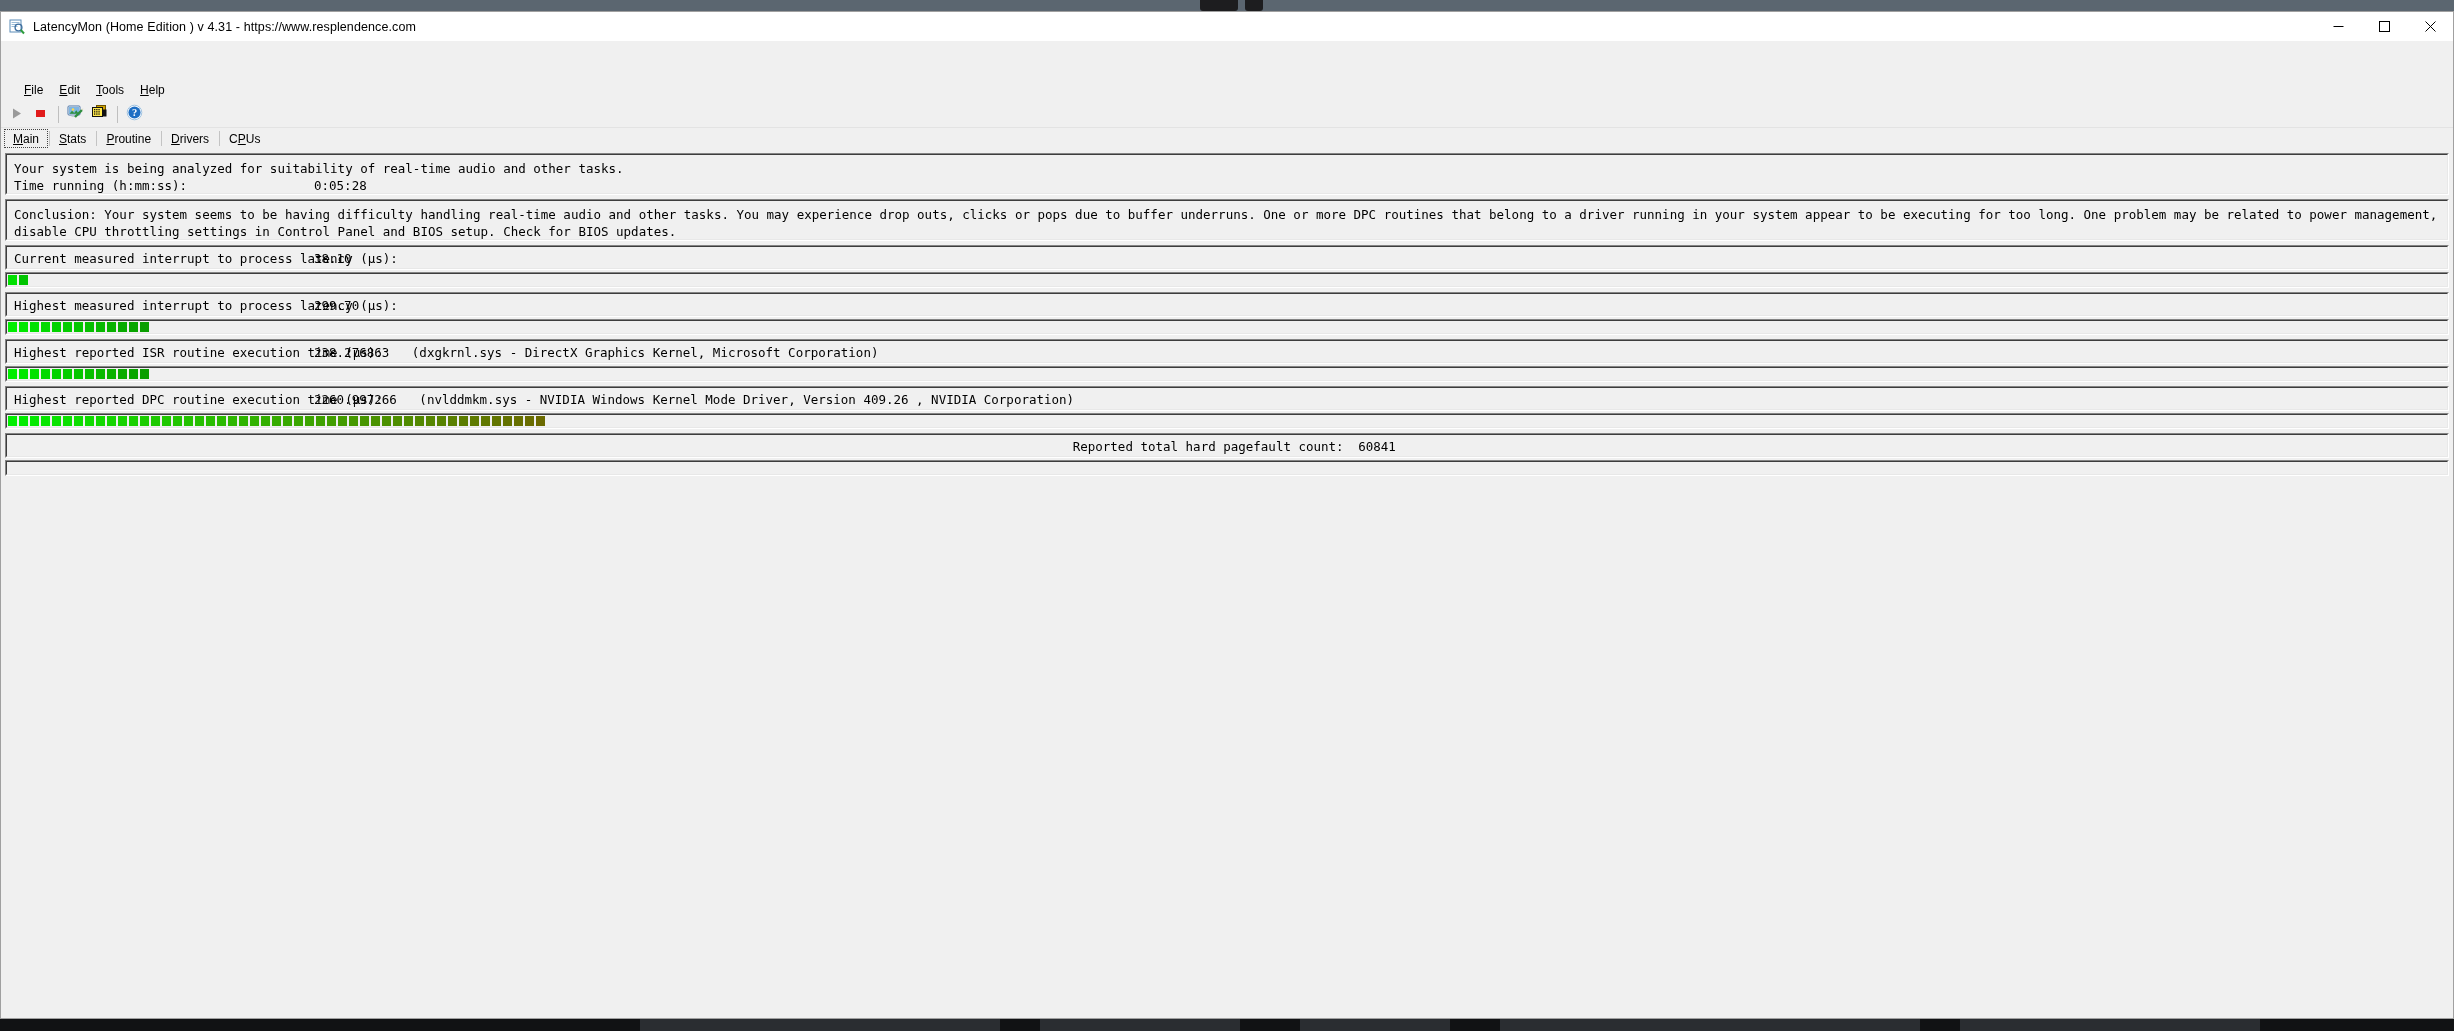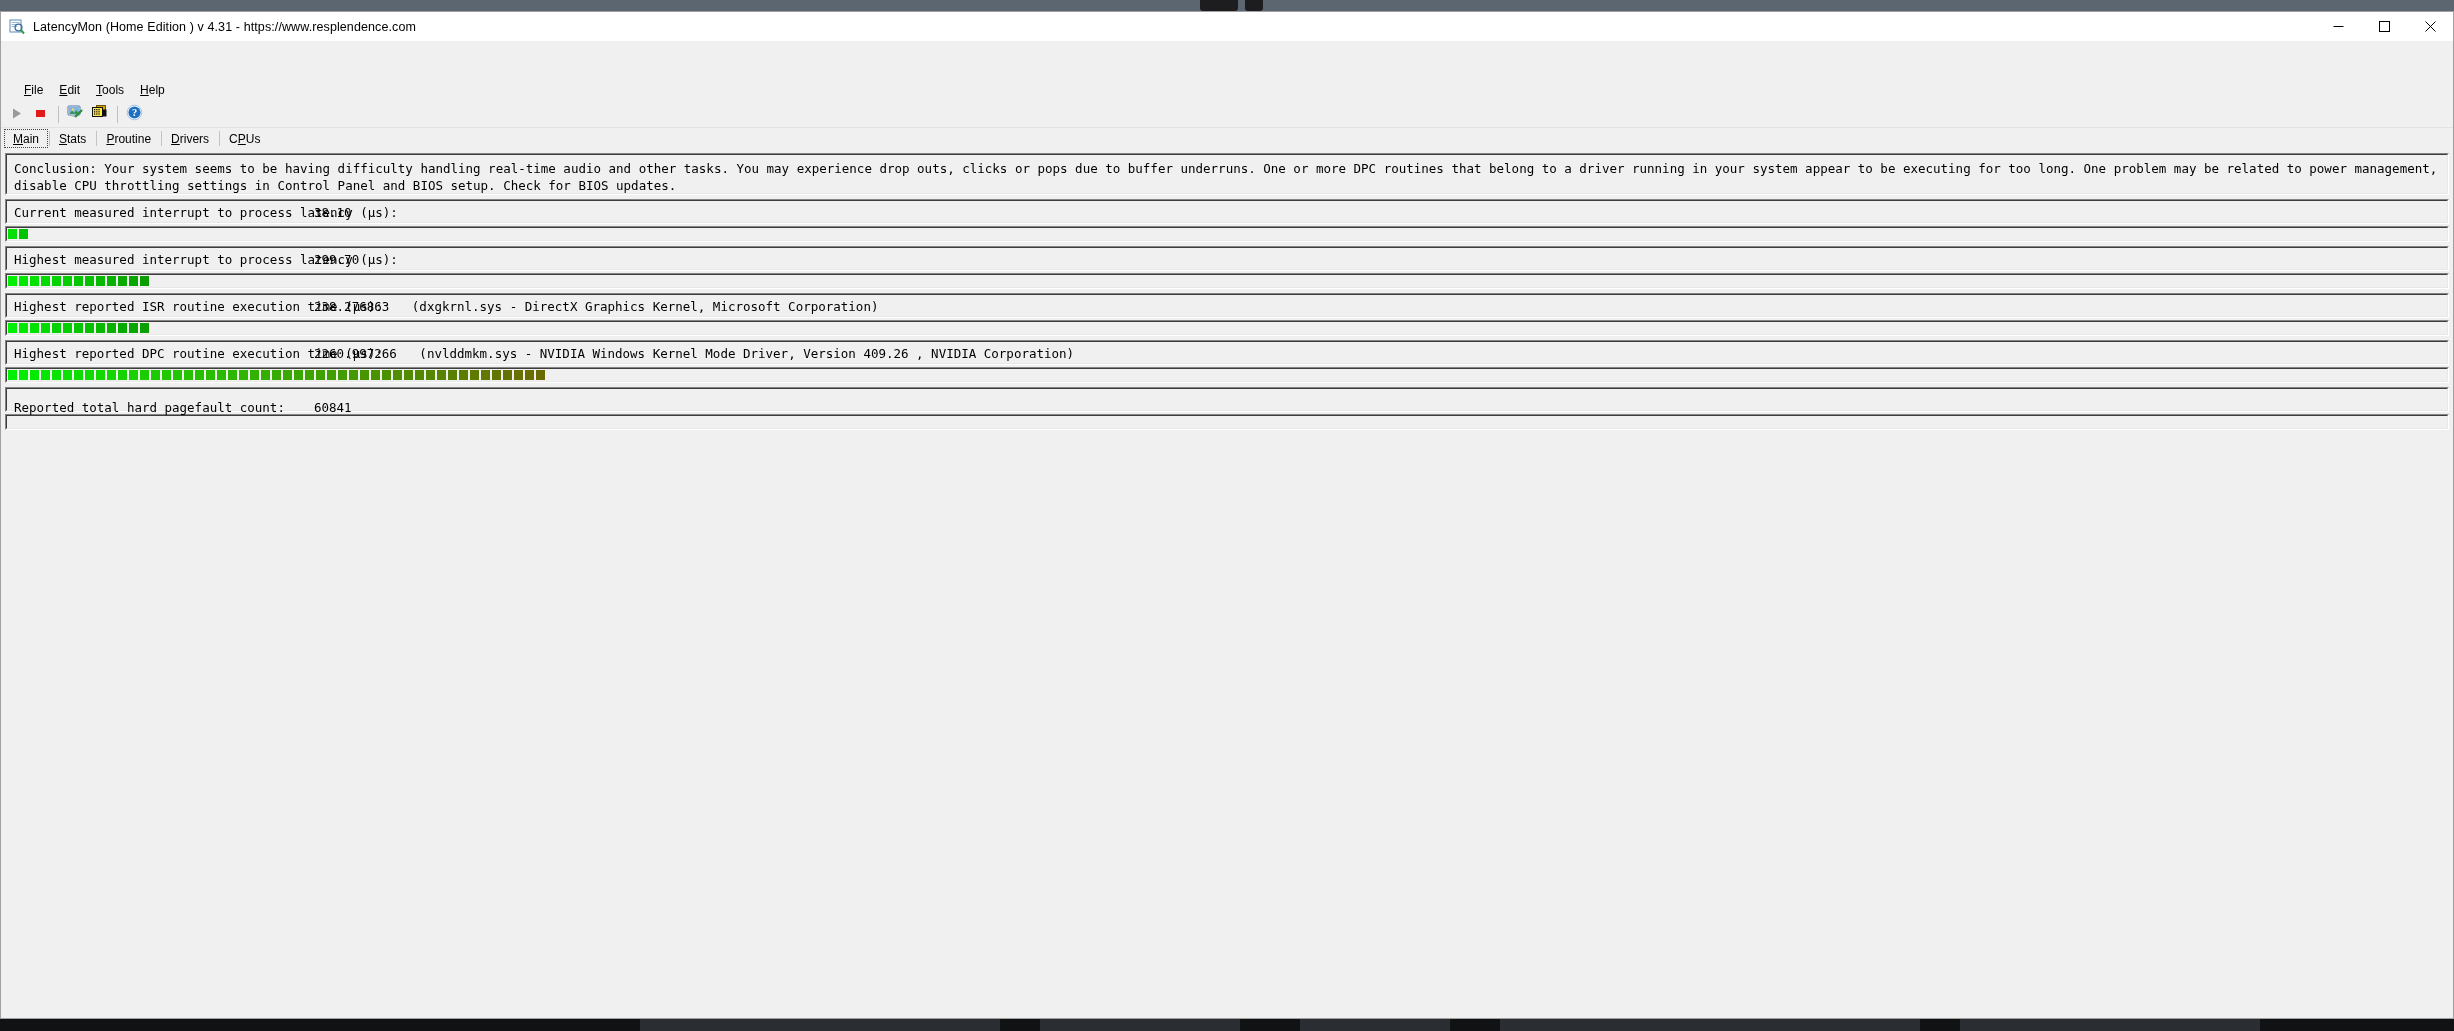--- a/index.html
+++ b/index.html
@@ -396,20 +396,26 @@
       </div>
     <div class="tab">
         <span>C</span>
         <u>P</u>
         <span>Us</span>
       </div>
   </div>
 
   <div id="client-area">
 
+    <div class="panel block" style="height:42px;">
+      <div class="panel-inner">
+        <div class="mono-row">Your system is being analyzed for suitability of real-time audio and other tasks.</div>
+        <div class="mono-row"><span class="label-col">Time running (h:mm:ss):</span><span class="value-col">0:05:28</span></div>
+      </div>
+    </div>
 
     <div class="panel block" style="height:42px;">
       <div class="panel-inner">
         <div class="wrap-row">Conclusion: Your system seems to be having difficulty handling real-time audio and other tasks. You may experience drop outs, clicks or pops due to buffer underruns. One or more DPC routines that belong to a driver running in your system appear to be executing for too long. One problem may be related to power management, disable CPU throttling settings in Control Panel and BIOS setup. Check for BIOS updates.</div>
       </div>
     </div>
 
     <div id="metrics-host">
         <div class="block">
           <div class="panel" style="height: 25px;">
@@ -535,21 +541,21 @@
                 <div class="seg" style="background: rgb(100, 114, 0);"></div>
                 <div class="seg" style="background: rgb(103, 112, 0);"></div>
                 <div class="seg" style="background: rgb(105, 109, 0);"></div>
                 <div class="seg" style="background: rgb(107, 106, 0);"></div>
               </div>
             </div>
           </div>
         </div>
         <div class="block">
           <div class="panel" style="height: 25px;">
-            <div class="panel-inner" style="padding: 10px 7px;">
+            <div class="panel-inner" style="padding: 3px 7px; text-align: center;">
               <div class="mono-row"><span class="label-col">Reported total hard pagefault count:</span><span class="value-col">60841</span></div>
             </div>
           </div>
           <div class="bar-frame" style="margin-top: 2px;">
             <div class="bar-frame-inner">
               <div class="bar-segs"></div>
             </div>
           </div>
         </div>
       </div>

